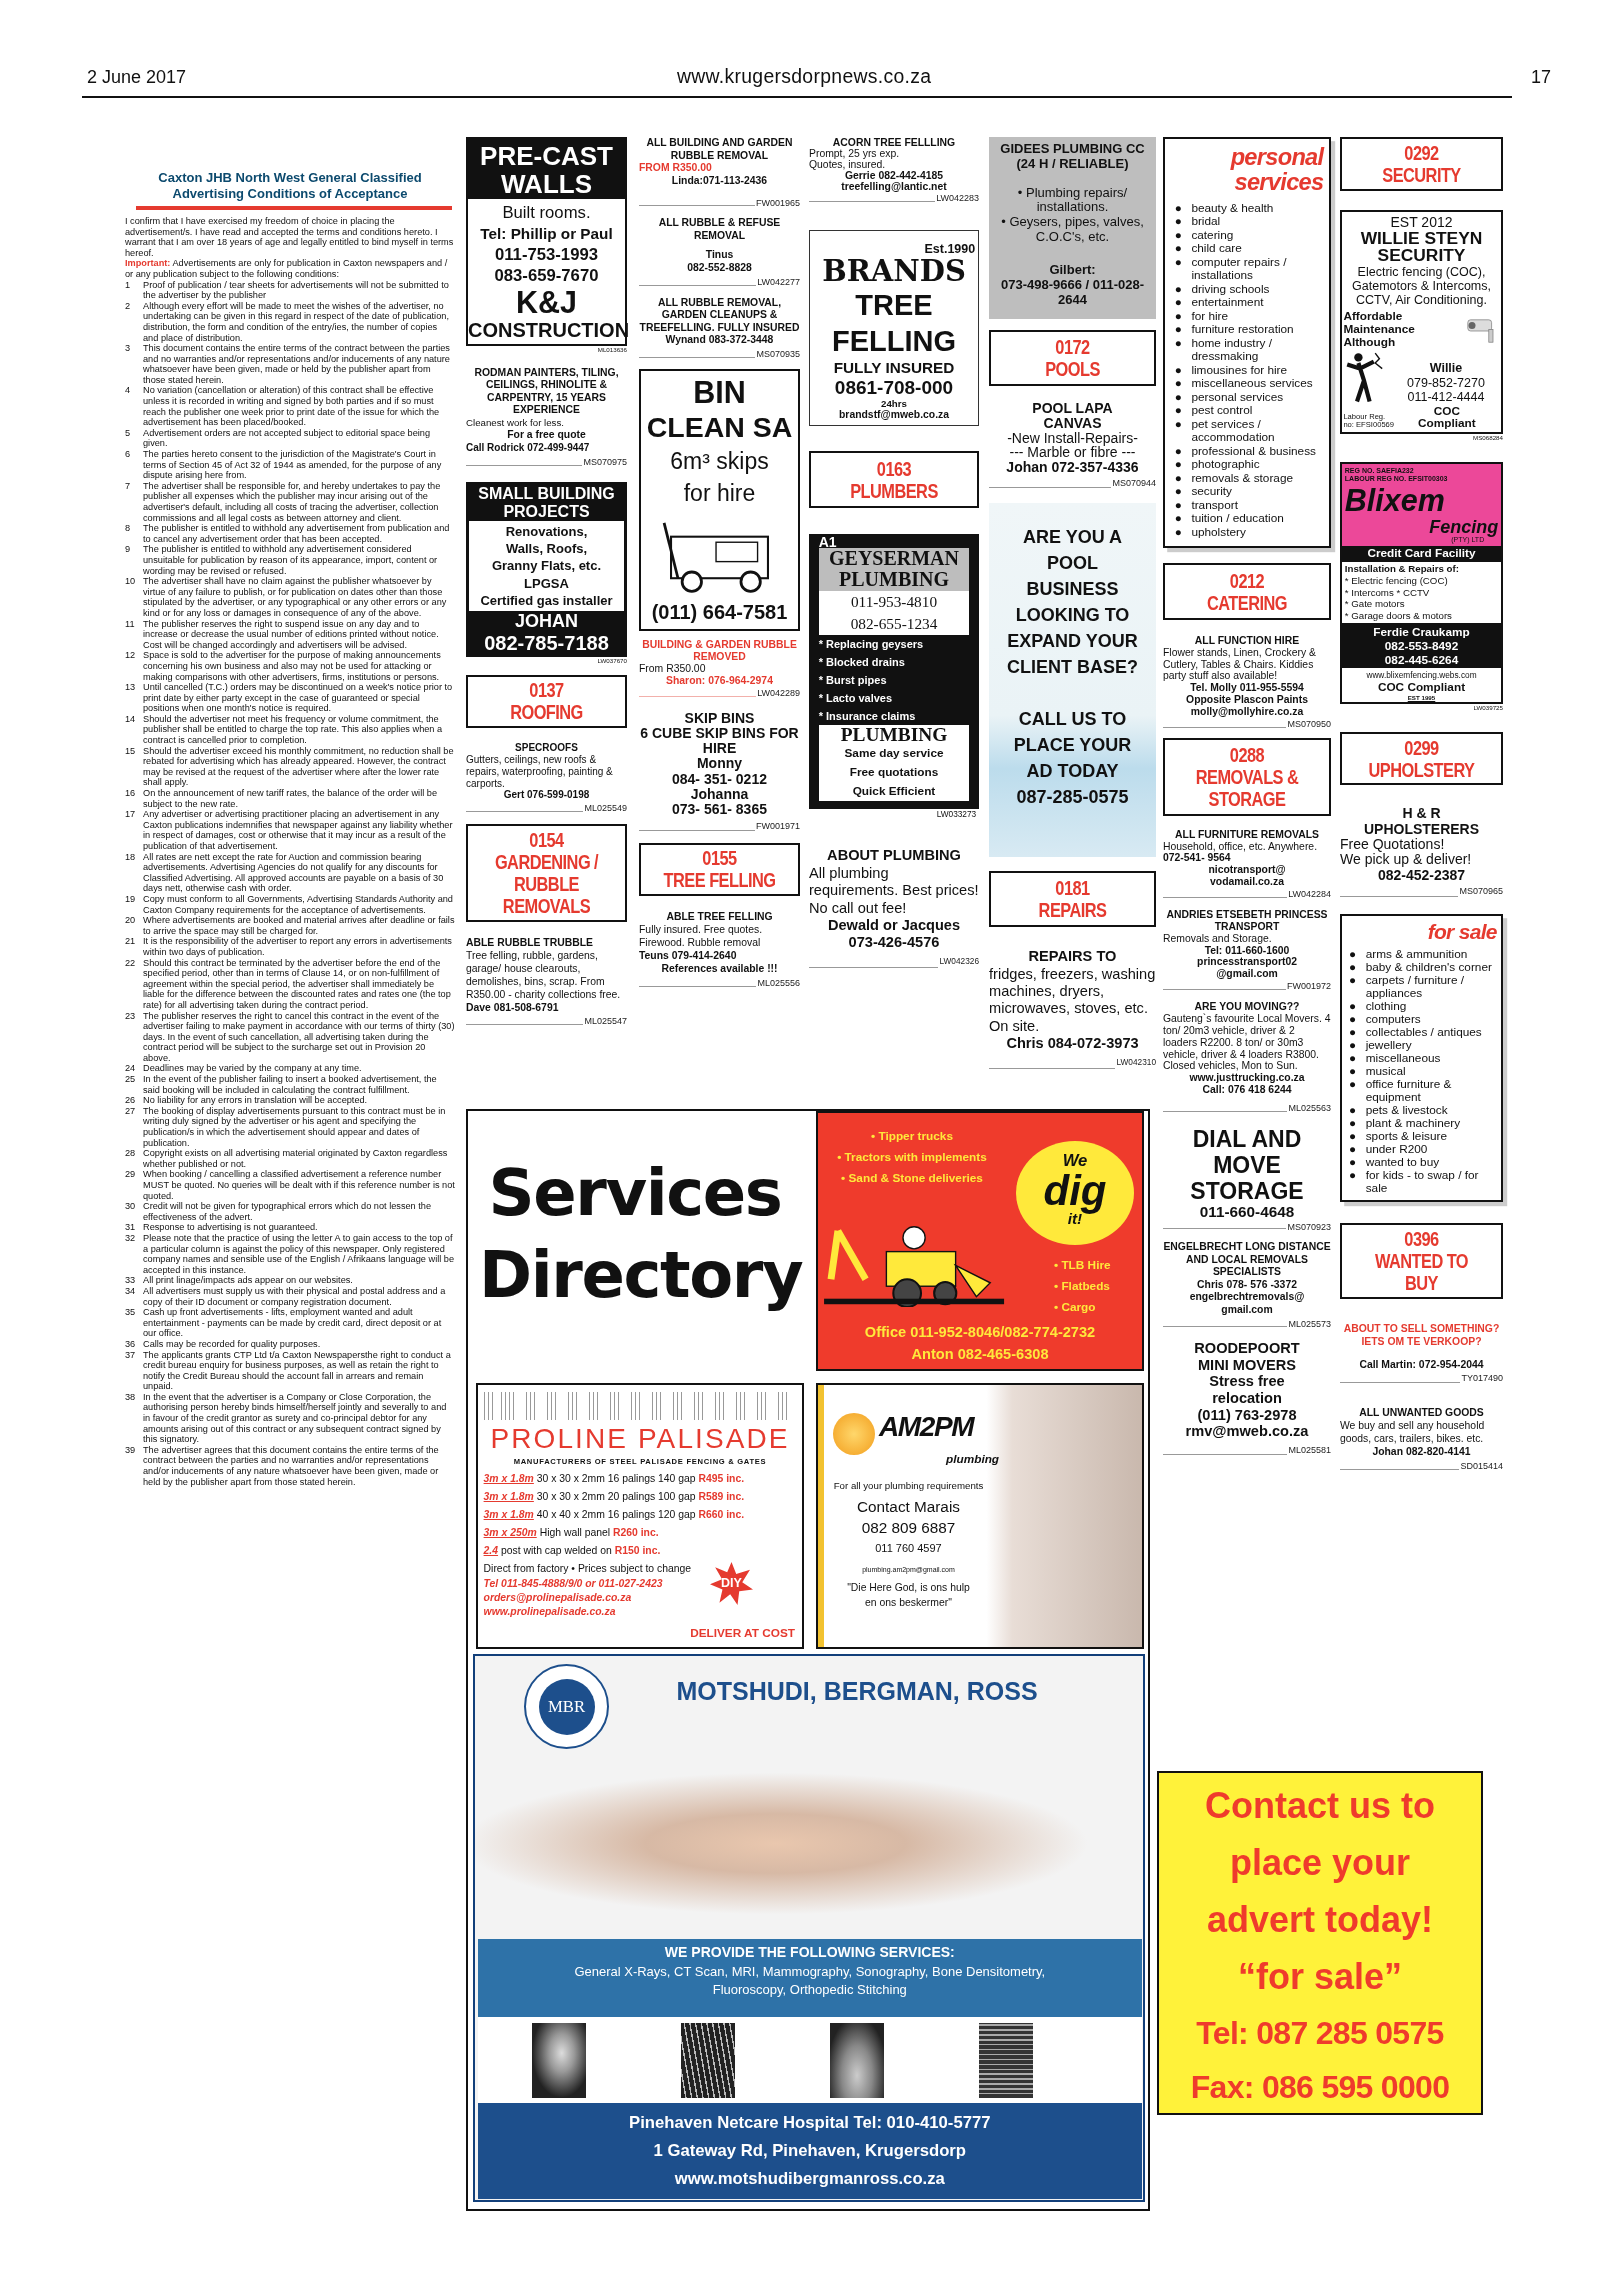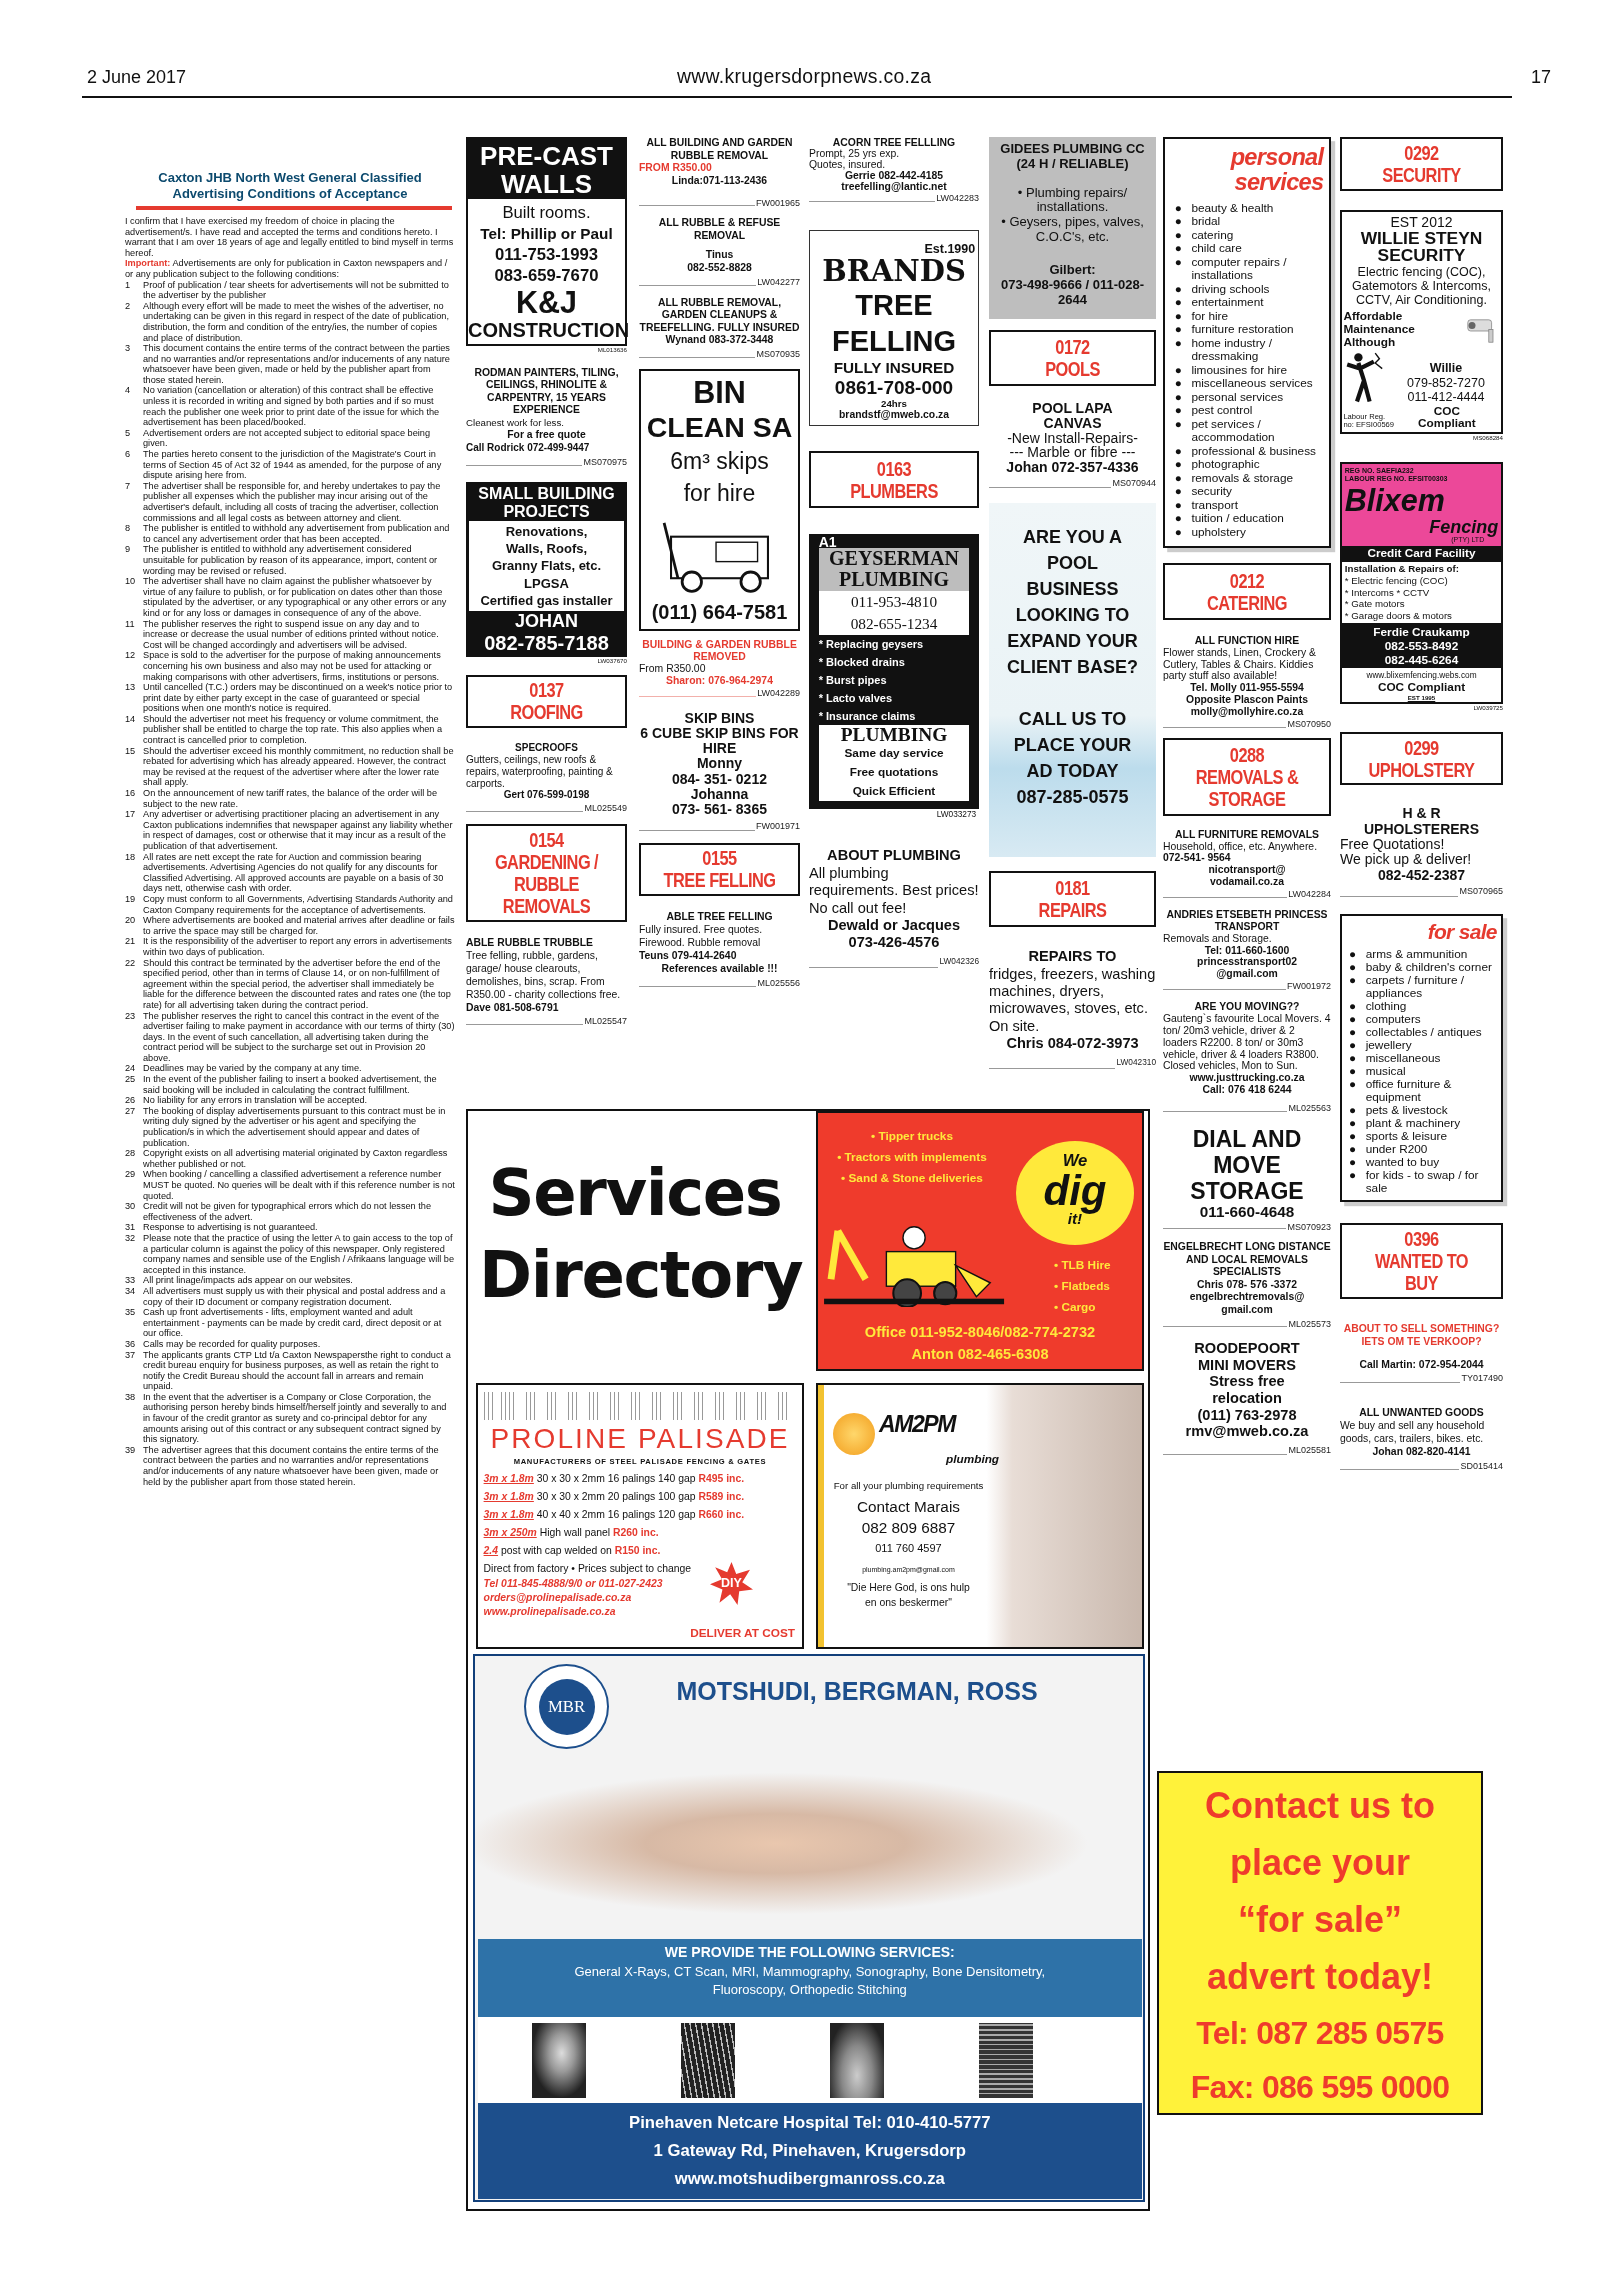--- a/index.html
+++ b/index.html
@@ -603,22 +603,22 @@
     <div class="ref" style="font-weight:normal;">
         <span class="ln"></span>
         <span class="code">ML025581</span>
       </div>
   </div>
 </div>
 
 <div class="abs ad-c b" style="left:1157px; top:1771px; width:326px; height:344px; background:#fff23a; border:2.1px solid #111; color:#ef3b2c; padding-top:4.2px;">
   <div style="font-size:36px; line-height:57px;">Contact us to</div>
   <div style="font-size:36px; line-height:57px;">place your</div>
+  <div style="font-size:36px; line-height:57px;">advert today!</div>
   <div style="font-size:36px; line-height:57px;">“for sale”</div>
-  <div style="font-size:36px; line-height:57px;">advert today!</div>
   <div style="font-size:32px; line-height:57px; letter-spacing:-0.7px;">Tel: 087 285 0575</div>
   <div style="font-size:32px; line-height:50px; letter-spacing:-0.7px;">Fax: 086 595 0000</div>
 </div>
 
 <div class="col" style="left:1340px; top:137px; width:163px;">
   <div class="boxhead" style="padding:2.8px 0;">
     <span class="num">0292</span>
     <span class="lbl">SECURITY</span>
   </div>
   <div class="ad-c" style="margin-top:19.4px; border:2.1px solid #111; padding:2.8px 1.4px;">
@@ -810,21 +810,21 @@
     <div>orders@prolinepalisade.co.za</div>
     <div>www.prolinepalisade.co.za</div>
   </div>
   <div style="position:absolute; right:49px; bottom:42px; width:43px; height:43px; background:#e53a2f; clip-path: polygon(50% 0,61% 28%,93% 18%,75% 47%,100% 64%,68% 68%,64% 100%,47% 75%,22% 95%,29% 64%,0 52%,28% 40%,12% 12%,40% 24%); color:#fff; font-weight:bold; font-size:12.5px; text-align:center; line-height:43px;">DIY</div>
   <div style="position:absolute; right:7px; bottom:7px; color:#e53a2f; font-weight:bold; font-size:11.8px;">DELIVER AT COST</div>
 </div>
 
 <div class="abs am2pm">
   <div style="position:absolute; left:0; top:0; width:5.6px; height:100%; background:#f2c230;"></div>
   <div style="position:absolute; left:15.3px; top:28px; width:42px; height:42px; border-radius:50%; background: radial-gradient(circle, #ffd76b, #f29d1c);"></div>
-  <div style="position:absolute; left:61px; top:26px; font-size:23px; font-weight:bold; font-style:italic; letter-spacing:-1.4px;">AM2PM</div>
+  <div style="position:absolute; left:61px; top:26px; font-size:28px; font-weight:bold; font-style:italic; letter-spacing:-1.4px;">AM2PM</div>
   <div style="position:absolute; left:128px; top:67px; font-size:11.8px; font-weight:bold; font-style:italic;">plumbing</div>
   <div style="position:absolute; left:14px; top:90px; width:153px; text-align:center; font-size:9.7px; line-height:21px;">
     <div>For all your plumbing requirements</div>
     <div style="font-size:15.3px;">Contact Marais</div>
     <div style="font-size:15.3px;">082 809 6887</div>
     <div style="font-size:11px;">011 760 4597</div>
     <div style="font-size:7px;">plumbing.am2pm@gmail.com</div>
     <div style="font-size:10.4px; line-height:15.3px;">"Die Here God, is ons hulp</div>
     <div style="font-size:10.4px; line-height:15.3px;">en ons beskermer"</div>
   </div>

